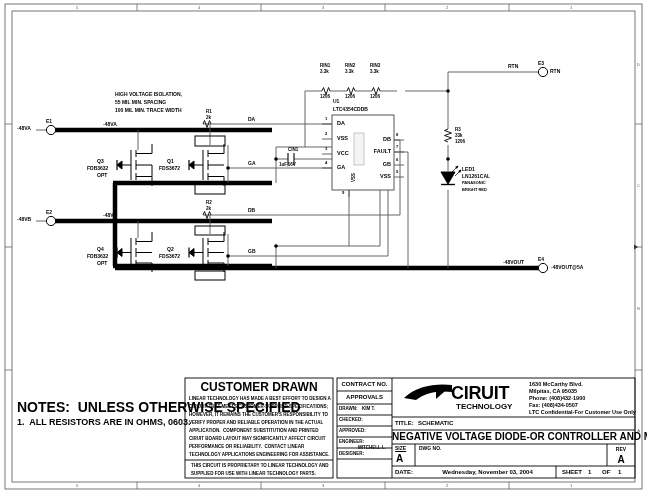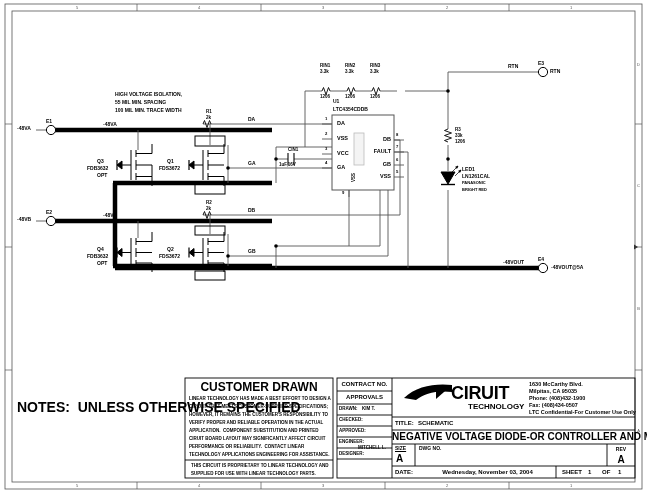--- a/index.html
+++ b/index.html
@@ -462,20 +462,21 @@
 
   <div class="lbl s55" style="left:359px; top:137px; width:32px; text-align:right;">DB</div>
   <div class="lbl s55" style="left:351px; top:149px; width:40px; text-align:right;">FAULT</div>
   <div class="lbl s55" style="left:359px; top:162px; width:32px; text-align:right;">GB</div>
   <div class="lbl s55" style="left:355px; top:174px; width:36px; text-align:right;">VSS</div>
 
   <div class="lbl s45 vert" style="left:352px; top:182px;">VSS</div>
   <div class="lbl tiny-pin" style="left:342px; top:191px;">9</div>
 
   <div class="lbl s11" style="left:17px; top:400px;">NOTES:  UNLESS OTHERWISE SPECIFIED</div>
+  <div class="lbl s9 nrm" style="left:17px; top:418px; font-weight:bold;">1.  ALL RESISTORS ARE IN OHMS, 0603.</div>
 
   <div class="lbl s12" style="left:185px; top:381px; width:148px; text-align:center;">CUSTOMER DRAWN</div>
   <div class="lbl s45" style="left:189px; top:397px;">LINEAR TECHNOLOGY HAS MADE A BEST EFFORT TO DESIGN A</div>
   <div class="lbl s45" style="left:189px; top:405px;">CIRCUIT THAT MEETS CUSTOMER-SUPPLIED SPECIFICATIONS;</div>
   <div class="lbl s45" style="left:189px; top:413px;">HOWEVER, IT REMAINS THE CUSTOMER'S RESPONSIBILITY TO</div>
   <div class="lbl s45" style="left:189px; top:421px;">VERIFY PROPER AND RELIABLE OPERATION IN THE ACTUAL</div>
   <div class="lbl s45" style="left:189px; top:429px;">APPLICATION.  COMPONENT SUBSTITUTION AND PRINTED</div>
   <div class="lbl s45" style="left:189px; top:437px;">CIRUIT BOARD LAYOUT MAY SIGNIFICANTLY AFFECT CIRCUIT</div>
   <div class="lbl s45" style="left:189px; top:445px;">PERFORMANCE OR RELIABILITY.  CONTACT LINEAR</div>
   <div class="lbl s45" style="left:189px; top:453px;">TECHNOLOGY APPLICATIONS ENGINEERING FOR ASSISTANCE.</div>
@@ -489,21 +490,21 @@
   <div class="lbl s45" style="left:339px; top:418px;">CHECKED:</div>
   <div class="lbl s45" style="left:366px; top:418px;"></div>
   <div class="lbl s45" style="left:339px; top:429px;">APPROVED:</div>
   <div class="lbl s45" style="left:368px; top:429px;"></div>
   <div class="lbl s45" style="left:339px; top:440px;">ENGINEER:</div>
   <div class="lbl s45" style="left:358px; top:446px;">MITCHELL L.</div>
   <div class="lbl s45" style="left:339px; top:452px;">DESIGNER:</div>
   <div class="lbl s45" style="left:368px; top:452px;"></div>
 
   <div class="lbl s18" style="left:451px; top:384px; letter-spacing:-0.3px;">CIRUIT</div>
-  <div class="lbl s8" style="left:468px; top:403px;">TECHNOLOGY</div>
+  <div class="lbl s8" style="left:456px; top:403px;">TECHNOLOGY</div>
   <div class="lbl s55 nrm" style="left:529px; top:382px; font-weight:bold;">1630 McCarthy Blvd.</div>
   <div class="lbl s55 nrm" style="left:529px; top:389px; font-weight:bold;">Milpitas, CA 95035</div>
   <div class="lbl s55 nrm" style="left:529px; top:396px; font-weight:bold;">Phone: (408)432-1900</div>
   <div class="lbl s55 nrm" style="left:529px; top:403px; font-weight:bold;">Fax: (408)434-0507</div>
   <div class="lbl s55 nrm" style="left:529px; top:410px; font-weight:bold;">LTC Confidential-For Customer Use Only</div>
 
   <div class="lbl s6" style="left:395px; top:420px;">TITLE:</div>
   <div class="lbl s6" style="left:418px; top:420px;">SCHEMATIC</div>
   <div class="lbl s10" style="left:392px; top:432px; width:243px; text-align:center;">NEGATIVE VOLTAGE DIODE-OR CONTROLLER AND MONITOR</div>
 

